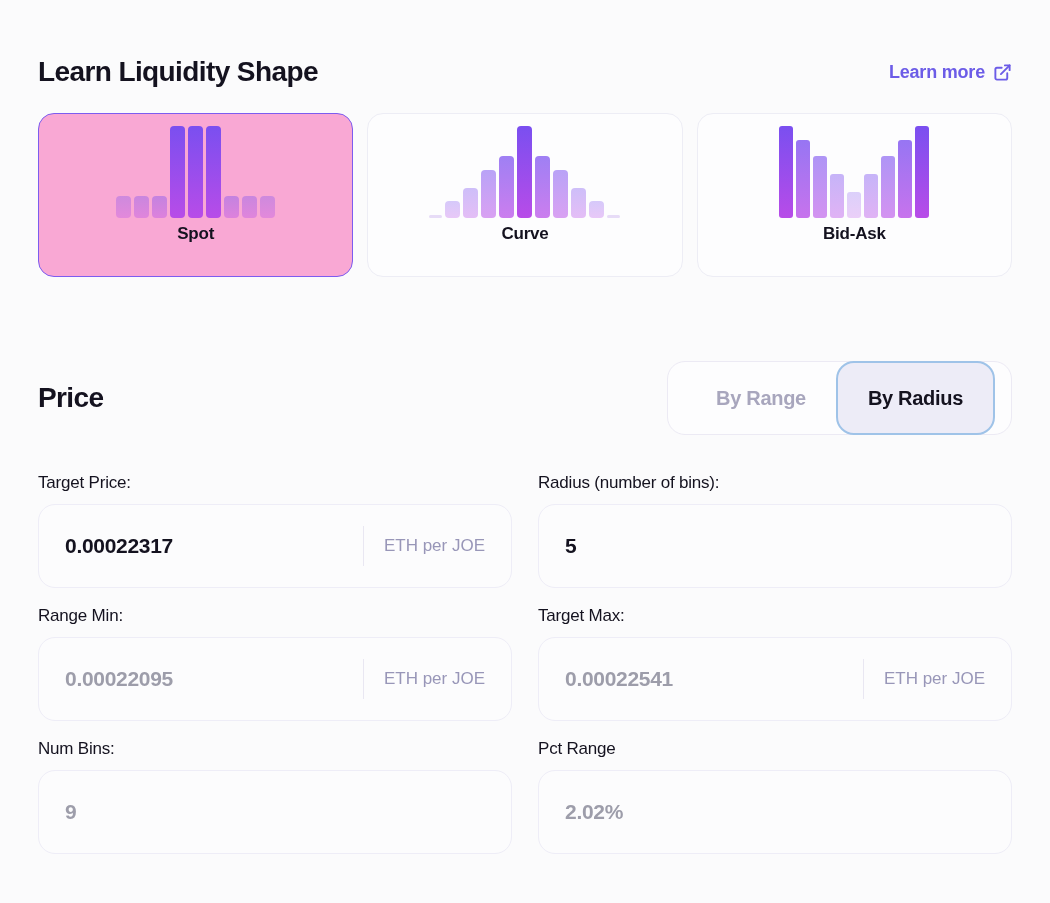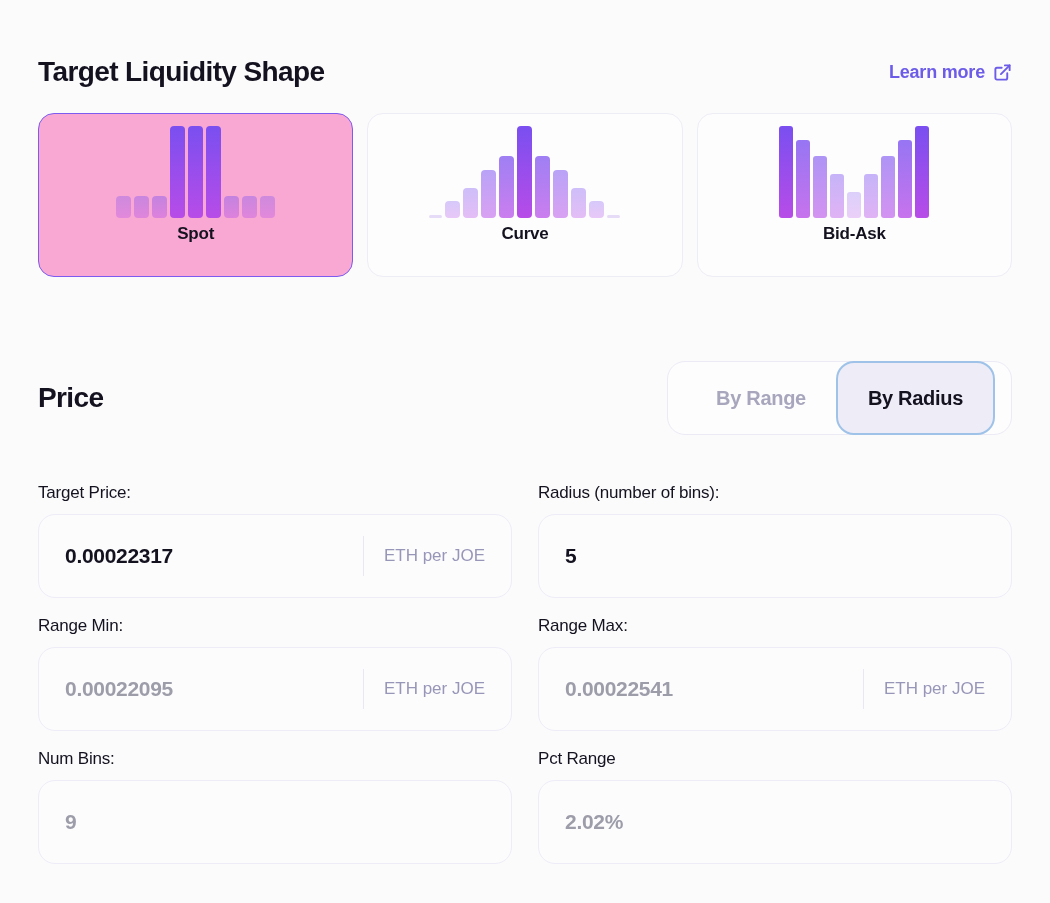--- a/index.html
+++ b/index.html
@@ -157,21 +157,21 @@
     color: #14121f;
     background: #edecf7;
     border: 2.5px solid #9fc3e8;
     height: 74px;
     margin: -2px -2px -2px 0;
     border-radius: 18px;
   }
 
   
   .fields {
-    margin-top: 48px;
+    margin-top: 38px;
     display: grid;
     grid-template-columns: 1fr 1fr;
     column-gap: 26px;
     row-gap: 18px;
   }
 
   .field-label {
     font-size: 17px;
     color: #14121f;
     letter-spacing: -0.2px;
@@ -212,21 +212,21 @@
     align-items: center;
     white-space: nowrap;
   }
 </style>
 </head>
 <body>
 
 <div class="page">
 
   <div class="section-head">
-    <div class="section-title">Target Liquidity Shape</div>
+    <div class="section-title">Learn Liquidity Shape</div>
 
     <a class="learn-more">
       <span>Learn more</span>
       <span class="ext-icon">
         <svg width="19" height="19" viewBox="0 0 24 24" fill="none" stroke="#6c5ce7" stroke-width="2.4" stroke-linecap="round" stroke-linejoin="round">
           <path d="M18 13v6a2 2 0 0 1-2 2H5a2 2 0 0 1-2-2V8a2 2 0 0 1 2-2h6"></path>
           <polyline points="15 3 21 3 21 9"></polyline>
           <line x1="10" y1="14" x2="21" y2="3"></line>
         </svg>
       </span>
@@ -314,21 +314,21 @@
 
     <div>
       <div class="field-label">Range Min:</div>
       <div class="input-box">
         <span class="input-value muted">0.00022095</span>
         <span class="suffix">ETH per JOE</span>
       </div>
     </div>
 
     <div>
-      <div class="field-label">Range Max:</div>
+      <div class="field-label">Target Max:</div>
       <div class="input-box">
         <span class="input-value muted">0.00022541</span>
         <span class="suffix">ETH per JOE</span>
       </div>
     </div>
 
     <div>
       <div class="field-label">Num Bins:</div>
       <div class="input-box">
         <span class="input-value muted">9</span>

